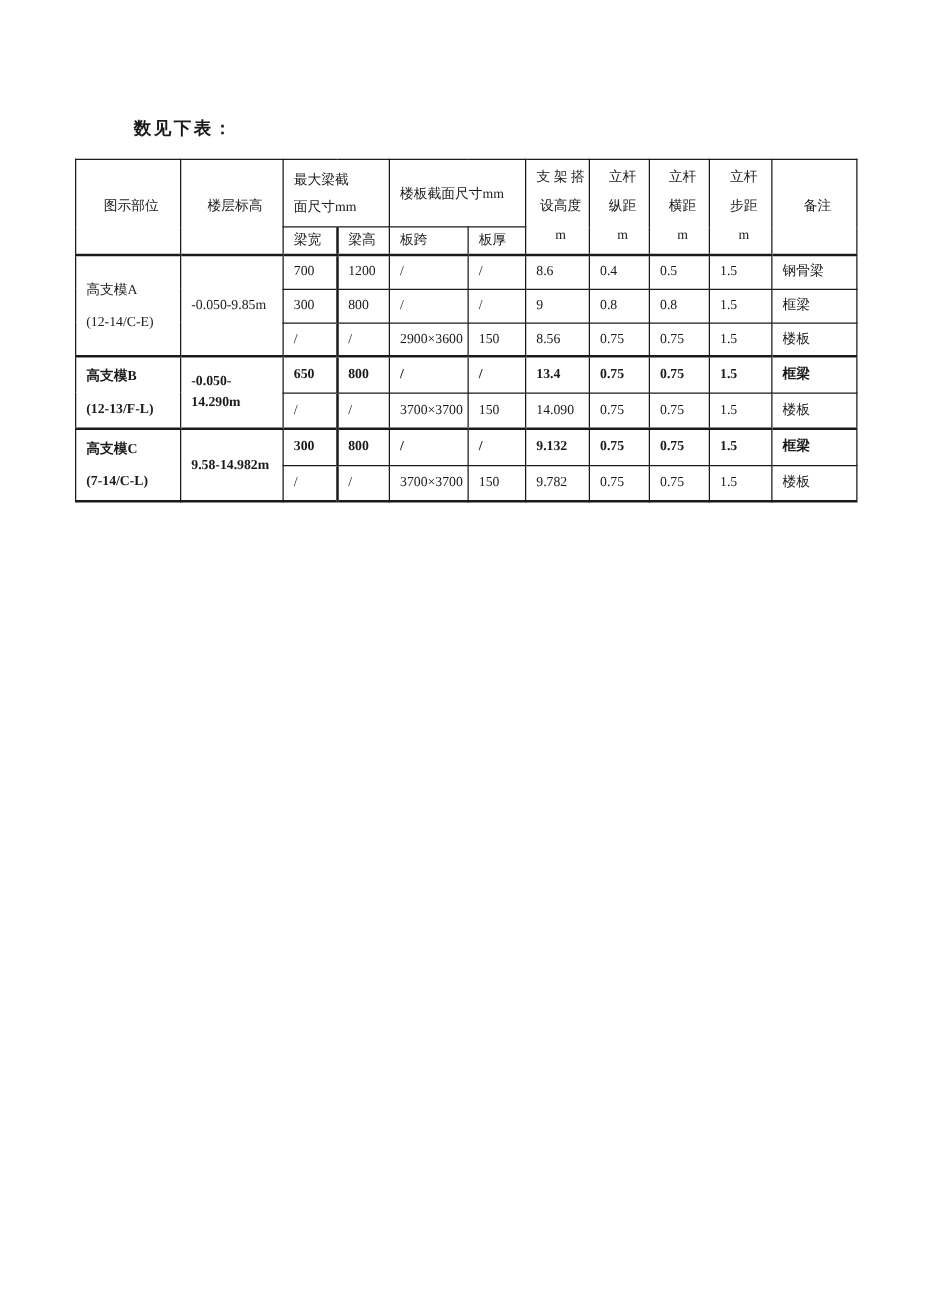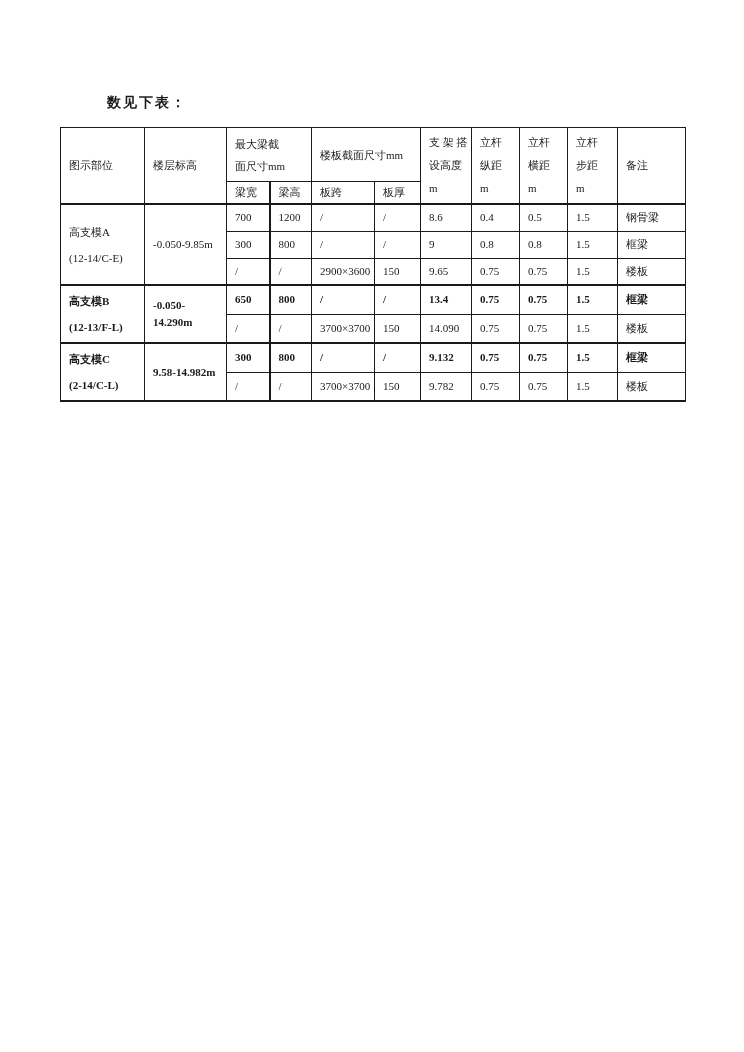--- a/index.html
+++ b/index.html
@@ -34,21 +34,21 @@
     white-space: pre-line;
     overflow: hidden;
     line-height: 1.55;
   }
   .tbl thead tr.h1 th { height: 54px; line-height: 22px; }
   .tbl thead tr.h2 th { height: 22px; }
   .tbl thead tr.h1 th[rowspan] { line-height: 23px; }
   .tbl tbody td { height: 27px; }
   
   .tbl tr.h2 th { border-bottom-width: 2px; }
-  .tbl tr.h1 th[rowspan] { border-bottom-width: 2px; }
+  .tbl tr.h1 th[rowspan] { border-bottom-width: 2px; text-align: center; }
   
   .tbl tbody.grp-sep > tr:first-child > td { border-top-width: 2px; font-weight: bold; }
   
   .thickL { border-left-width: 2px !important; }
   .part-cell { line-height: 26px !important; }
 </style>
 </head>
 <body>
 
 <div class="page">
@@ -122,21 +122,21 @@
         <td>0.8</td>
         <td>0.8</td>
         <td>1.5</td>
         <td>框梁</td>
       </tr>
       <tr>
         <td>/</td>
         <td class="thickL">/</td>
         <td>2900×3600</td>
         <td>150</td>
-        <td>9.65</td>
+        <td>8.56</td>
         <td>0.75</td>
         <td>0.75</td>
         <td>1.5</td>
         <td>楼板</td>
       </tr>
     </tbody>
 
     <tbody class="grp-sep">
       <tr>
         <td rowspan="2" class="part-cell">高支模B
@@ -161,21 +161,21 @@
         <td>0.75</td>
         <td>0.75</td>
         <td>1.5</td>
         <td>楼板</td>
       </tr>
     </tbody>
 
     <tbody class="grp-sep">
       <tr>
         <td rowspan="2" class="part-cell">高支模C
-(2-14/C-L)</td>
+(7-14/C-L)</td>
         <td rowspan="2">9.58-14.982m</td>
         <td>300</td>
         <td class="thickL">800</td>
         <td>/</td>
         <td>/</td>
         <td>9.132</td>
         <td>0.75</td>
         <td>0.75</td>
         <td>1.5</td>
         <td>框梁</td>

